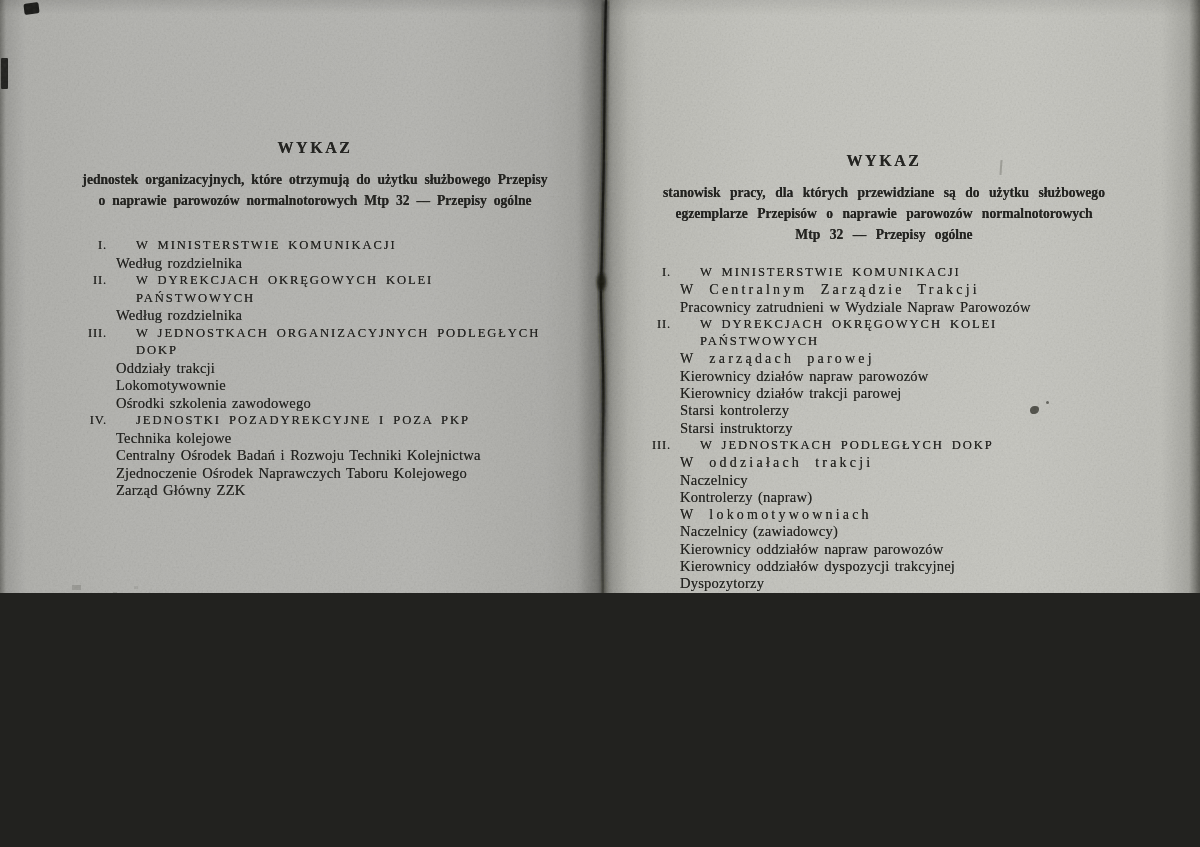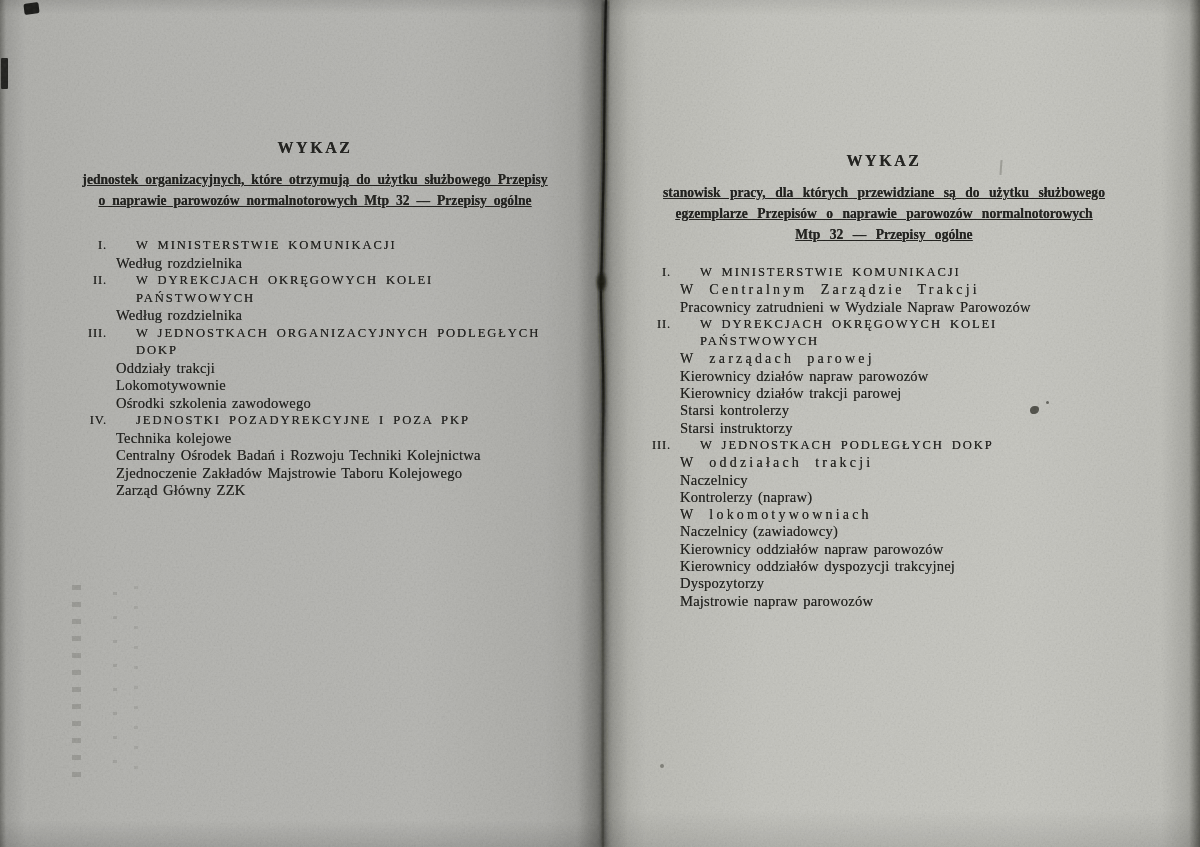--- a/index.html
+++ b/index.html
@@ -3,21 +3,21 @@
 <meta charset="utf-8">
 <style>
   :root{
     --ink:#1e1e1b;
     --paper-left:#b2b2ae;
     --paper-right:#c2c2bc;
   }
   html,body{margin:0;padding:0;background:#22221f;}
   .spread{
     position:relative;
-    width:1200px;height:847px;
+    width:1200px;height:593px;
     overflow:hidden;
     font-family:"Liberation Serif","DejaVu Serif",serif;
     color:var(--ink);
   }
   
   .page{position:absolute;top:0;height:847px;}
   .page-left{
     left:0;width:601px;
     background:
       linear-gradient(180deg, rgba(0,0,0,0.10) 0, rgba(0,0,0,0) 14px, rgba(0,0,0,0) 820px, rgba(0,0,0,0.12) 847px),
@@ -38,21 +38,21 @@
   .gutter-svg{position:absolute;top:0;left:581px;width:42px;height:847px;pointer-events:none;}
   
   .page-content{position:absolute;}
   .content-left{left:76px;top:139px;width:478px;}
   .content-right{left:646px;top:152px;width:476px;}
   .page-title{
     margin:0;text-align:center;
     font-size:16px;font-weight:bold;letter-spacing:2.6px;
     text-shadow:0 0 0.6px rgba(25,25,22,0.85);
   }
-  .subtitle{margin-top:12px;text-decoration:underline;}
+  .subtitle{margin-top:12px;}
   .subtitle-line{
     text-align:center;white-space:nowrap;
     font-weight:bold;font-size:13.6px;line-height:21px;word-spacing:3.5px;
     text-shadow:0 0 0.6px rgba(25,25,22,0.8);
   }
   .content-right .subtitle-line{word-spacing:6px;}
   .sections{margin-top:26px;}
   .content-right .sections{margin-top:19px;}
   .row{display:grid;grid-template-columns:40px 1fr;line-height:17.5px;}
   .content-right .row{line-height:17.3px;grid-template-columns:34px 1fr;}
@@ -147,21 +147,21 @@
           <div class="row">
             <span class="numeral"></span>
             <span class="item">Technika kolejowe</span>
           </div>
           <div class="row">
             <span class="numeral"></span>
             <span class="item">Centralny Ośrodek Badań i Rozwoju Techniki Kolejnictwa</span>
           </div>
           <div class="row">
             <span class="numeral"></span>
-            <span class="item">Zjednoczenie Zakładów Majstrowie Taboru Kolejowego</span>
+            <span class="item">Zjednoczenie Ośrodek Naprawczych Taboru Kolejowego</span>
           </div>
           <div class="row">
             <span class="numeral"></span>
             <span class="item">Zarząd Główny ZZK</span>
           </div>
         </div>
     </div>
     <div class="mark mark-corner-blob"></div>
     <div class="mark mark-edge-dash"></div>
     <div class="mark bleed-col-1"></div>

